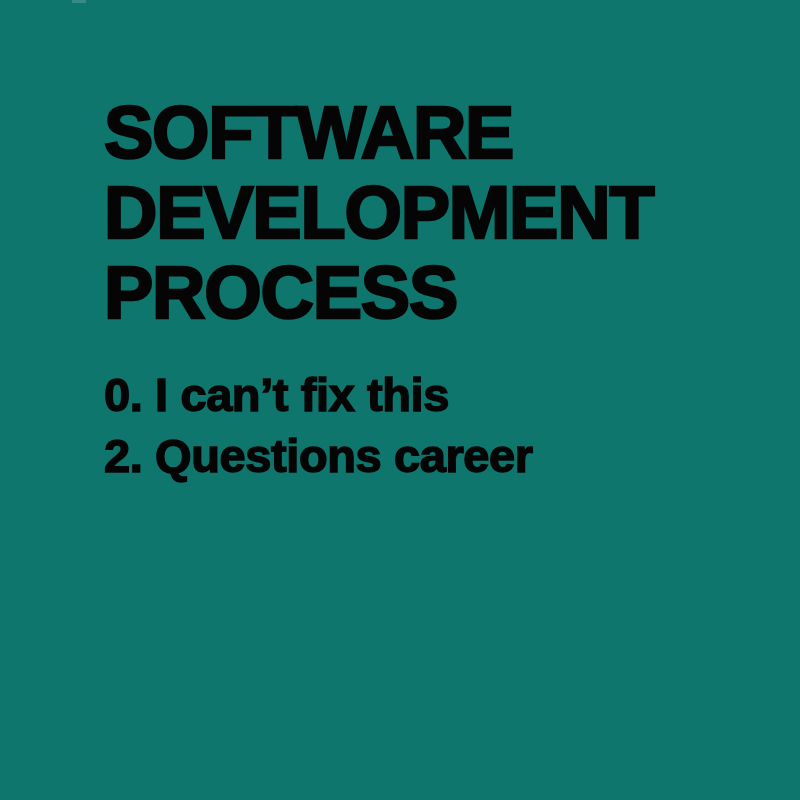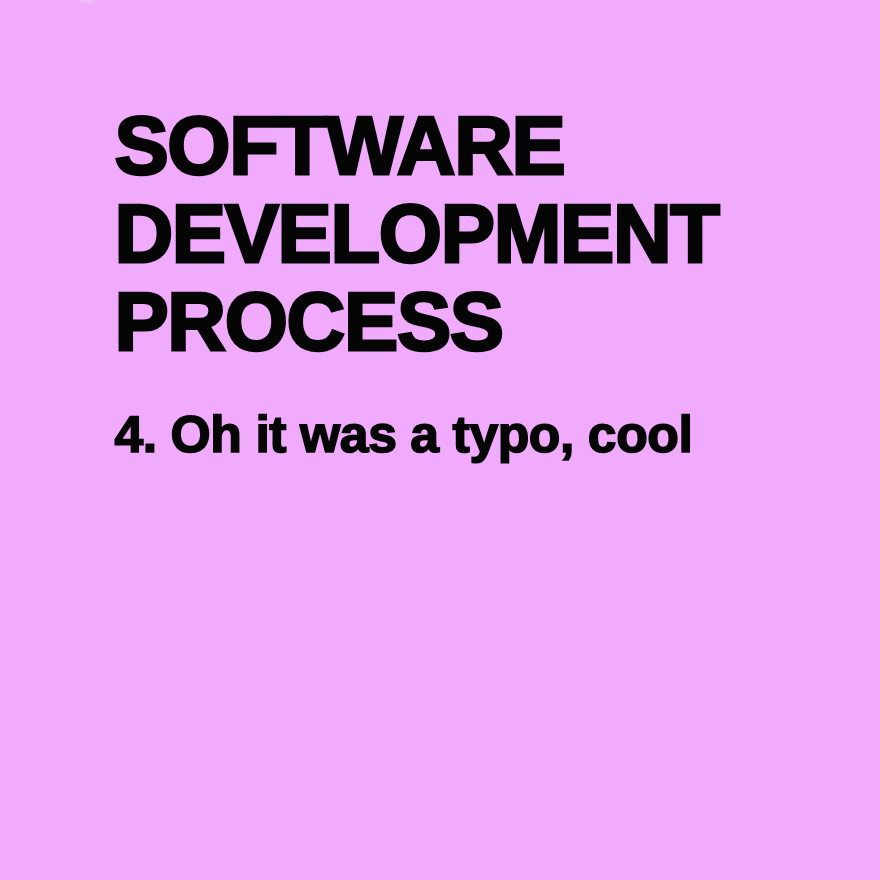--- a/index.html
+++ b/index.html
@@ -90,33 +90,37 @@
   .step-index {
     display: inline;
   }
   .step-text {
     display: inline;
   }
 </style>
 </head>
 <body>
 
-<div id="poster" style="background: #f0abfc; padding-left: 40px;">
+<div id="poster" style="background: #0f766e; padding-left: 40px;">
 
   <div id="top-artifact"></div>
 
   <div id="content">
 
     <h1 id="title-block" style="color: rgb(5, 5, 5);">
       <span class="title-line">SOFTWARE</span>
       <span class="title-line">DEVELOPMENT</span>
       <span class="title-line">PROCESS</span>
     </h1>
 
     <ul id="process-list" style="color: rgb(5, 5, 5);">
       <li>
-        <span class="step-index">4.</span> 
-        <span class="step-text">Oh it was a typo, cool</span>
+        <span class="step-index">0.</span> 
+        <span class="step-text">I can’t fix this</span>
+      </li>
+      <li>
+        <span class="step-index">2.</span> 
+        <span class="step-text">Questions career</span>
       </li>
     </ul>
 
   </div>
 </div>
 
 </body></html>

